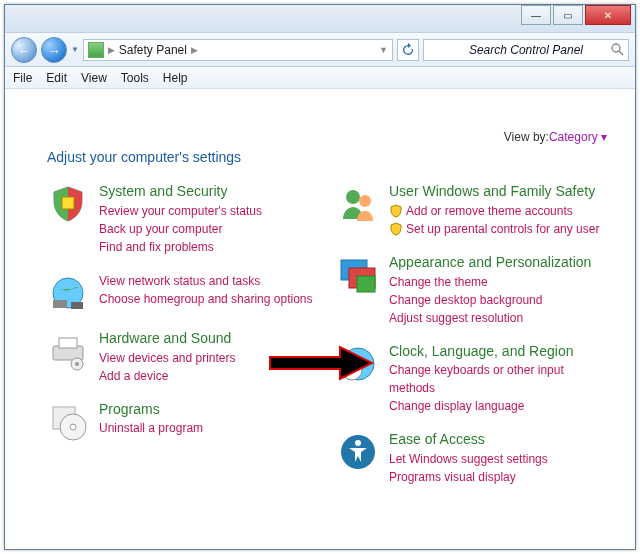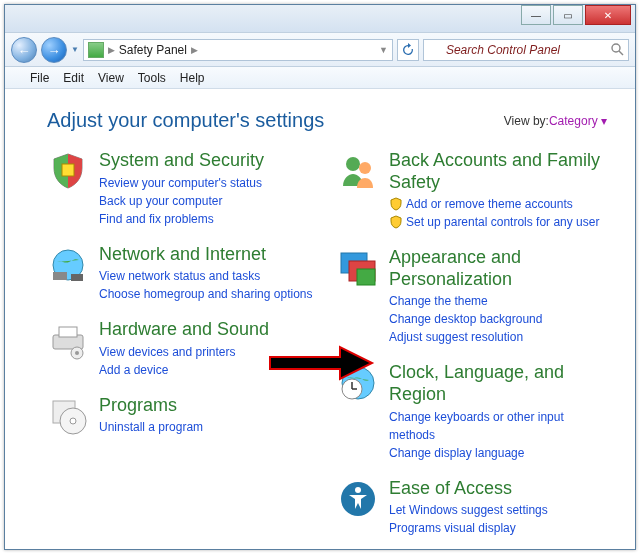--- a/index.html
+++ b/index.html
@@ -10,36 +10,36 @@
   .winbtn.close { width:46px; background:linear-gradient(#e77,#c33); color:#fff; border-color:#a22; margin-right:4px;}
   .navbar { height:34px; background:linear-gradient(#f5f9fd,#e6eef7); display:flex; align-items:center; padding:0 6px; gap:4px; border-bottom:1px solid #c0d0e0;}
   .navcircle { width:26px; height:26px; border-radius:50%; background:radial-gradient(circle at 30% 30%, #e4f0ff, #7fb0e0 60%, #4a7db0); border:1px solid #5a8bc0; display:flex; align-items:center; justify-content:center; color:#fff; font-size:13px;}
   .navcircle.fwd { background:radial-gradient(circle at 30% 30%, #9fd0ff, #3a8de0 60%, #1a5db0);}
   .dd-arrow{font-size:8px;color:#4a7db0;}
   .breadcrumb { flex:0 0 auto; height:22px; border:1px solid #b0c4d8; background:#fff; display:flex; align-items:center; padding:0 4px; gap:4px; min-width:310px;}
   .bc-icon{width:16px;height:16px;background:linear-gradient(#8c8,#4a4);border:1px solid #6a6;}
   .bc-text{color:#222;}
   .bc-sep{color:#888;font-size:9px;}
   .refresh{width:22px;height:22px;border:1px solid #b0c4d8;background:#fff;display:flex;align-items:center;justify-content:center;color:#2a6db0;}
-  .search { flex:1; height:22px; border:1px solid #b0c4d8; background:#fff; display:flex; align-items:center; padding:0 22px; color:#7f1d1d; font-style:italic; gap:4px; position:relative;}
+  .search { flex:1; height:22px; border:1px solid #b0c4d8; background:#fff; display:flex; align-items:center; padding:0 4px; color:#0f172a; font-style:italic; gap:4px; position:relative;justify-content:center;}
   .search svg{position:absolute;right:4px;}
-  .menubar { height:22px; background:linear-gradient(#f8fbfe,#eaf2fa); display:flex; align-items:center; padding:0 25px; gap:14px; border-bottom:1px solid #d0dce8;}
+  .menubar { height:22px; background:linear-gradient(#f8fbfe,#eaf2fa); display:flex; align-items:center; padding:0 8px; gap:14px; border-bottom:1px solid #d0dce8;}
   .menubar span{color:#222;}
   .content { padding: 20px 28px 10px 42px; height: 460px; overflow:hidden;}
   .head-row { display:flex; justify-content:space-between; align-items:center; margin-bottom:18px;}
-  .head-title { color:#1a5c9e; font-size:20px;}
+  .head-title { color:#1a5c9e; font-size:14px;margin-top:40px;}
   .viewby { font-size:12px; color:#333; display:flex; align-items:center; }
   .viewby .cat{color:#a21caf;text-align:right;}
   .columns { display:flex; gap:20px;}
   .col { flex:1; display:flex; flex-direction:column; gap:16px;}
   .category { display:flex; gap:10px; align-items:flex-start;}
   .cat-icon { width:42px; height:42px; flex-shrink:0; display:flex; align-items:center; justify-content:center;}
   .cat-body { flex:1;}
-  .cat-title { color:#2e7d32; font-size:18px; line-height:1.2; margin-bottom:2px; cursor:pointer;}
-  .cat-link { color:#1d4ed8; font-size:12px; line-height:1.5; cursor:pointer; display:block;}
+  .cat-title { color:#2e7d32; font-size:14px; line-height:1.2; margin-bottom:2px; cursor:pointer;}
+  .cat-link { color:#be185d; font-size:12px; line-height:1.5; cursor:pointer; display:block;}
   .shield-sm{display:inline-block;width:14px;height:14px;vertical-align:-3px;margin-right:3px;}
   .arrow-annotation { position:absolute; left:266px; top:345px; pointer-events:none;}
 </style>
 </head>
 <body>
 
 <div class="window">
   <div class="titlebar">
     <div class="winbtn">—</div>
     <div class="winbtn">▭</div>
@@ -112,21 +112,20 @@
         <div class="category">
           <div class="cat-icon">
             <svg width="42" height="42" viewBox="0 0 42 42">
                 <circle cx="21" cy="21" r="15" fill="#6cf" stroke="#38a"></circle>
                 <path d="M10 18c4-2 8 2 12 0s6-4 10-2" fill="#4a4"></path>
                 <rect x="6" y="28" width="14" height="8" fill="#888"></rect>
                 <rect x="24" y="30" width="12" height="7" fill="#666"></rect>
               </svg>
           </div>
           <div class="cat-body">
-            <div class="cat-title">Network and Internet</div>
             <a class="cat-link">View network status and tasks</a>
             <a class="cat-link">Choose homegroup and sharing options</a>
           </div>
         </div>
 
         <div class="category">
           <div class="cat-icon">
             <svg width="42" height="42" viewBox="0 0 42 42">
                 <rect x="6" y="16" width="30" height="14" rx="2" fill="#ddd" stroke="#999"></rect>
                 <rect x="12" y="8" width="18" height="10" fill="#fff" stroke="#999"></rect>
@@ -162,21 +161,21 @@
         <div class="category">
           <div class="cat-icon">
             <svg width="42" height="42" viewBox="0 0 42 42">
                 <circle cx="16" cy="14" r="7" fill="#5a5"></circle>
                 <circle cx="28" cy="18" r="6" fill="#fa6"></circle>
                 <path d="M6 36c0-8 6-12 10-12s10 4 10 12z" fill="#5a5"></path>
                 <path d="M20 38c0-7 4-10 8-10s8 3 8 10z" fill="#fa6"></path>
               </svg>
           </div>
           <div class="cat-body">
-            <div class="cat-title">Back Accounts and Family Safety</div>
+            <div class="cat-title">User Windows and Family Safety</div>
             <a class="cat-link"><svg class="shield-sm" viewBox="0 0 14 14">
                   <path d="M7 1l5 2v3c0 4-2 6-5 7-3-1-5-3-5-7V3z" fill="#fc3" stroke="#a80"></path>
                 </svg><span>Add or remove theme accounts</span></a>
             <a class="cat-link"><svg class="shield-sm" viewBox="0 0 14 14">
                   <path d="M7 1l5 2v3c0 4-2 6-5 7-3-1-5-3-5-7V3z" fill="#fc3" stroke="#a80"></path>
                 </svg><span>Set up parental controls for any user</span></a>
           </div>
         </div>
 
         <div class="category">

